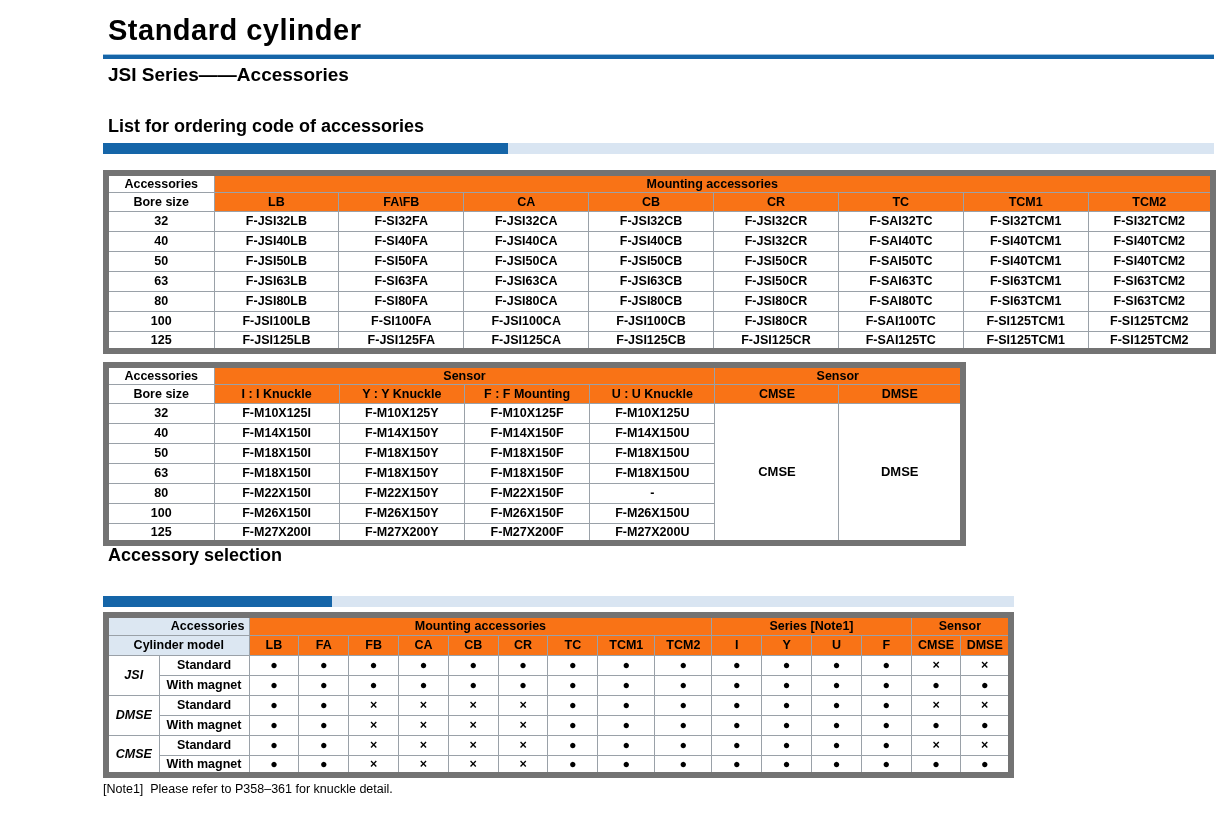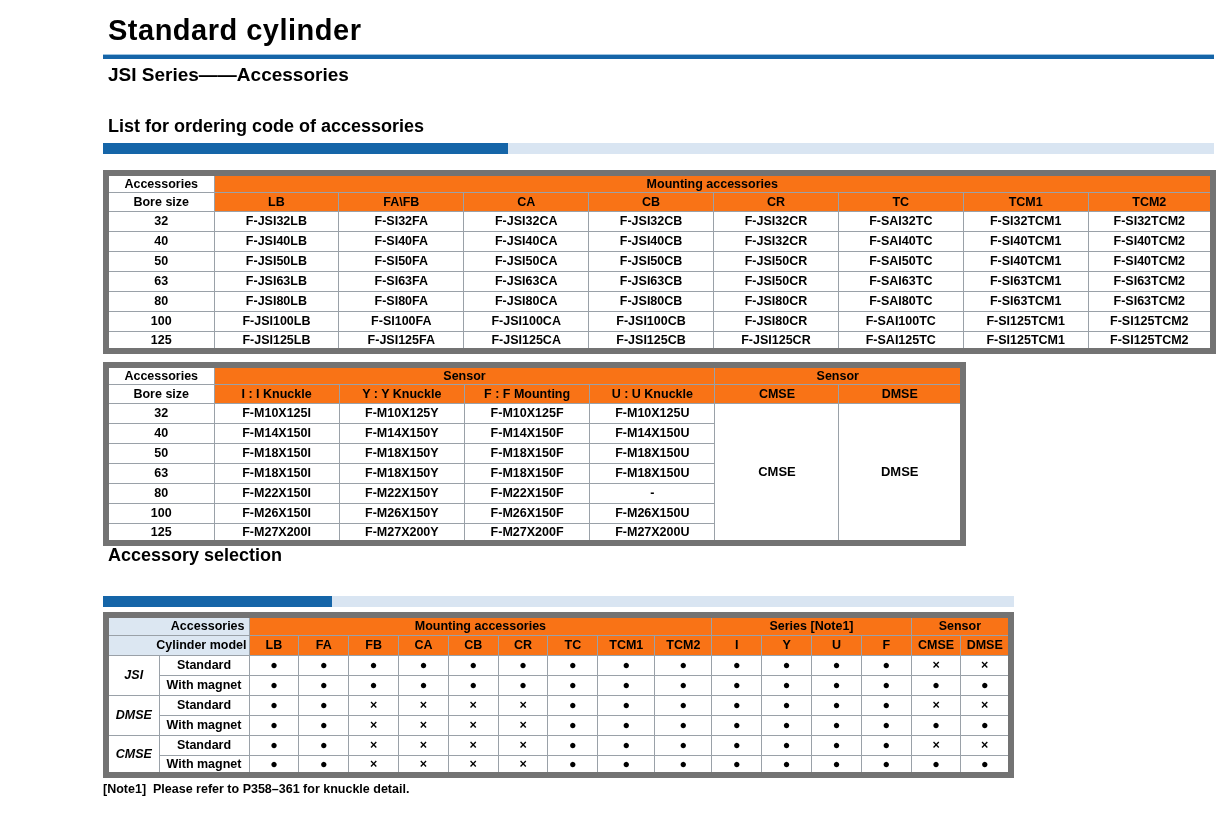--- a/index.html
+++ b/index.html
@@ -28,24 +28,24 @@
   .t1 tbody tr { height:20px; }
   .t2 { left:57px; top:362px; width:863px; }
   .t2 thead tr { height:19px; }
   .t2 tbody tr { height:20px; }
   .t2 td.sensor-val { font-size:13px; background:#fff; }
   .t3 { left:57px; top:612px; width:911px; }
   .t3 thead tr { height:20px; }
   .t3 tbody tr { height:20px; }
   .t3 td.corner3 { background:#dce7f2; }
   .t3 td.corner3.top { text-align:right; padding-right:4px; }
-  .t3 td.corner3.bottom { text-align:right; padding-left:2px; }
+  .t3 td.corner3.bottom { text-align:center; padding-left:2px; }
   td.model { font-size:13px;font-style:italic; }
   td.mark { font-size:12px; }
-  .note { font-size:12.5px; font-weight:bold; white-space:pre; }
+  .note { font-size:12.5px; font-weight:normal; white-space:pre; }
 </style>
 </head>
 <body>
 
 <div id="page">
 
   <div class="abs page-title">Standard cylinder</div>
   <div class="abs title-rule"></div>
   <div class="abs subtitle">JSI Series——Accessories</div>
 

